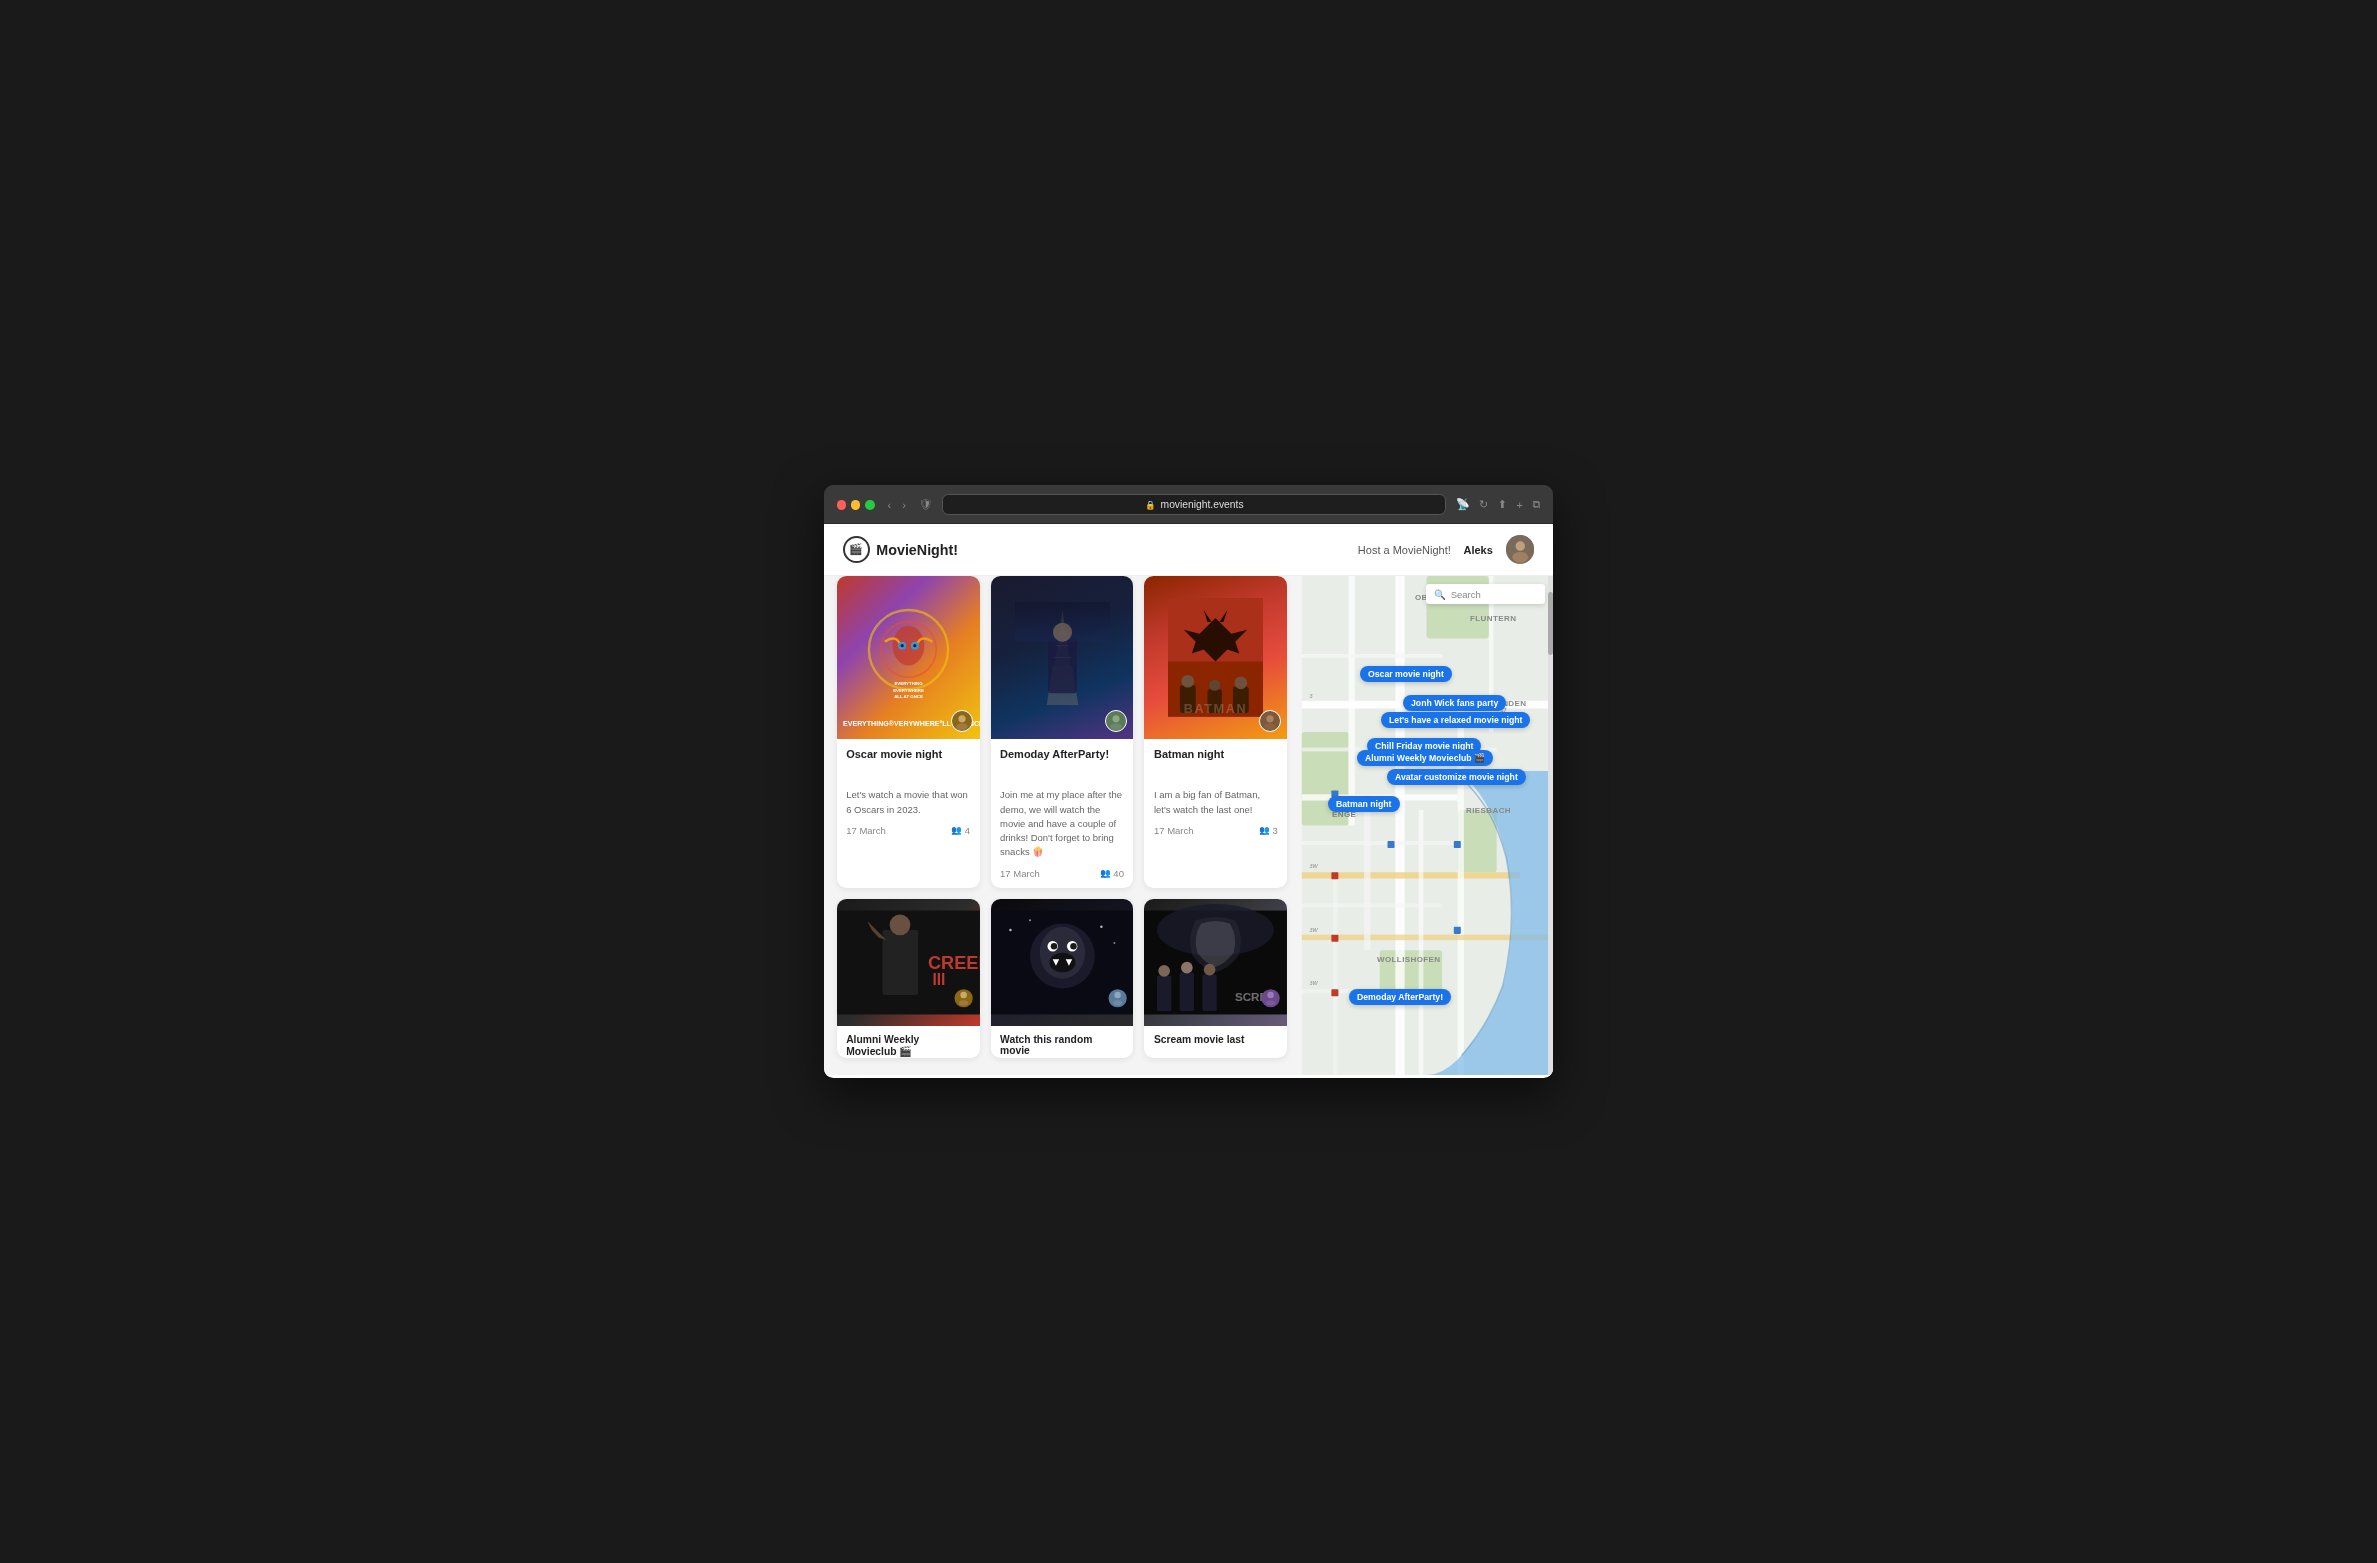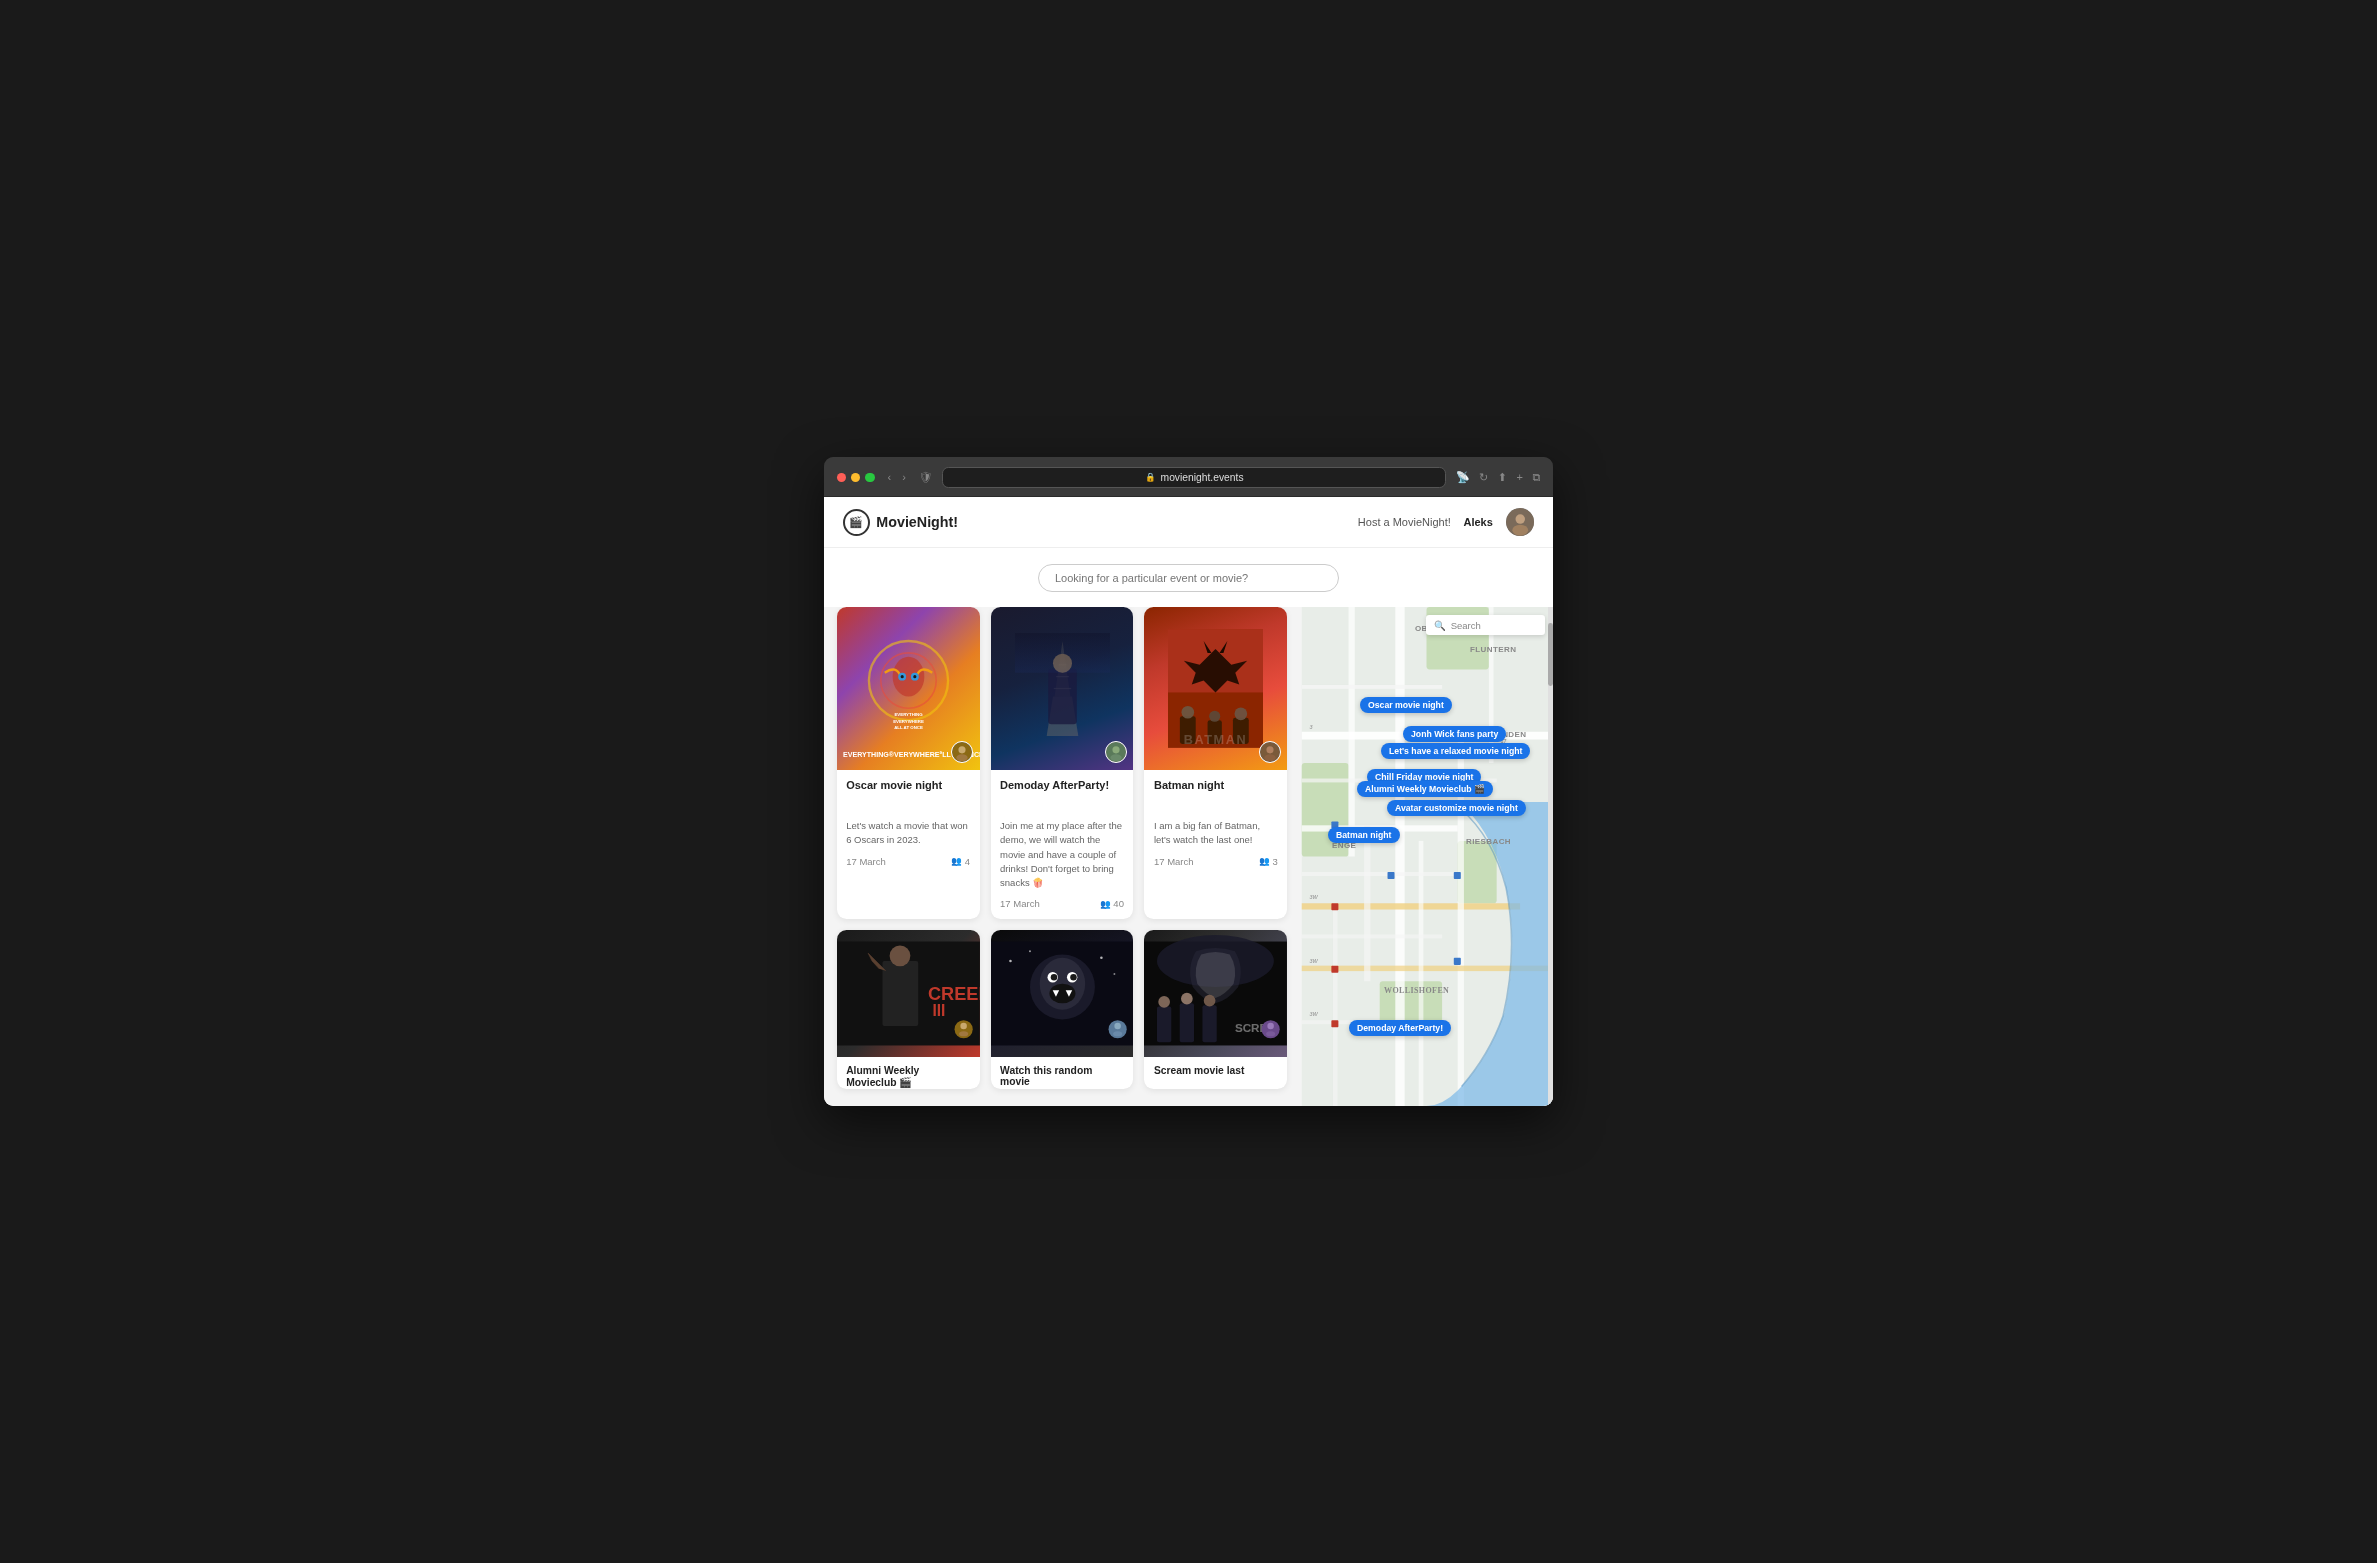--- a/index.html
+++ b/index.html
@@ -474,23 +474,20 @@
 
           <svg width="28.5" height="28.5" viewBox="0 0 36 36">
             <circle cx="18" cy="18" r="18" fill="#7a6a5a"></circle>
             <circle cx="18" cy="14" r="6" fill="#c0a080"></circle>
             <ellipse cx="18" cy="28" rx="10" ry="7" fill="#a08060"></ellipse>
           </svg>
         </div>
       </div>
     </div>
 
-    <div class="search-section">
-      <input class="search-bar" type="text" placeholder="Looking for a particular event or movie?" style="">
-    </div>
 
     <div class="main-layout">
 
       <div class="movie-grid-section">
         <div class="movie-grid">
 
           <div class="movie-card">
             <div class="movie-poster poster-oscar">
               <div class="poster-figure">
                 <svg width="95" height="111" viewBox="0 0 120 140">
@@ -757,21 +754,21 @@
             <text x="10" y="525" fill="#888" font-size="7" font-style="italic">3W</text>
             <text x="10" y="157" fill="#888" font-size="7" font-style="italic">3</text>
             <text x="255" y="175" fill="#888" font-size="7">17</text>
           </svg>
 
           <div class="map-area-label" style="top: 17.4px; left: 115px;">OBERSTRASS</div>
           <div class="map-area-label" style="top: 38px; left: 170px;">FLUNTERN</div>
           <div class="map-area-label" style="top: 123px; left: 170px;">HIRSLANDEN</div>
           <div class="map-area-label" style="top: 230px; left: 166px;">RIESBACH</div>
           <div class="map-area-label" style="top: 234px; left: 32px;">ENGE</div>
-          <div class="map-area-label" style="top: 379px; left: 84px; font-family: Liberation Serif, serif;">WOLLISHOFEN</div>
+          <div class="map-area-label" style="top: 379px; left: 77px;">WOLLISHOFEN</div>
 
           <div class="map-search">
             <span>🔍</span>
             <span>Search</span>
           </div>
 
           <div class="map-label" style="top: 90px; left: 60px;">Oscar movie night</div>
           <div class="map-label" style="top: 119px; left: 103px;">Jonh Wick fans party</div>
           <div class="map-label" style="top: 136px; left: 81px;">Let's have a relaxed movie night</div>
           <div class="map-label" style="top: 162px; left: 67px;">Chill Friday movie night</div>

